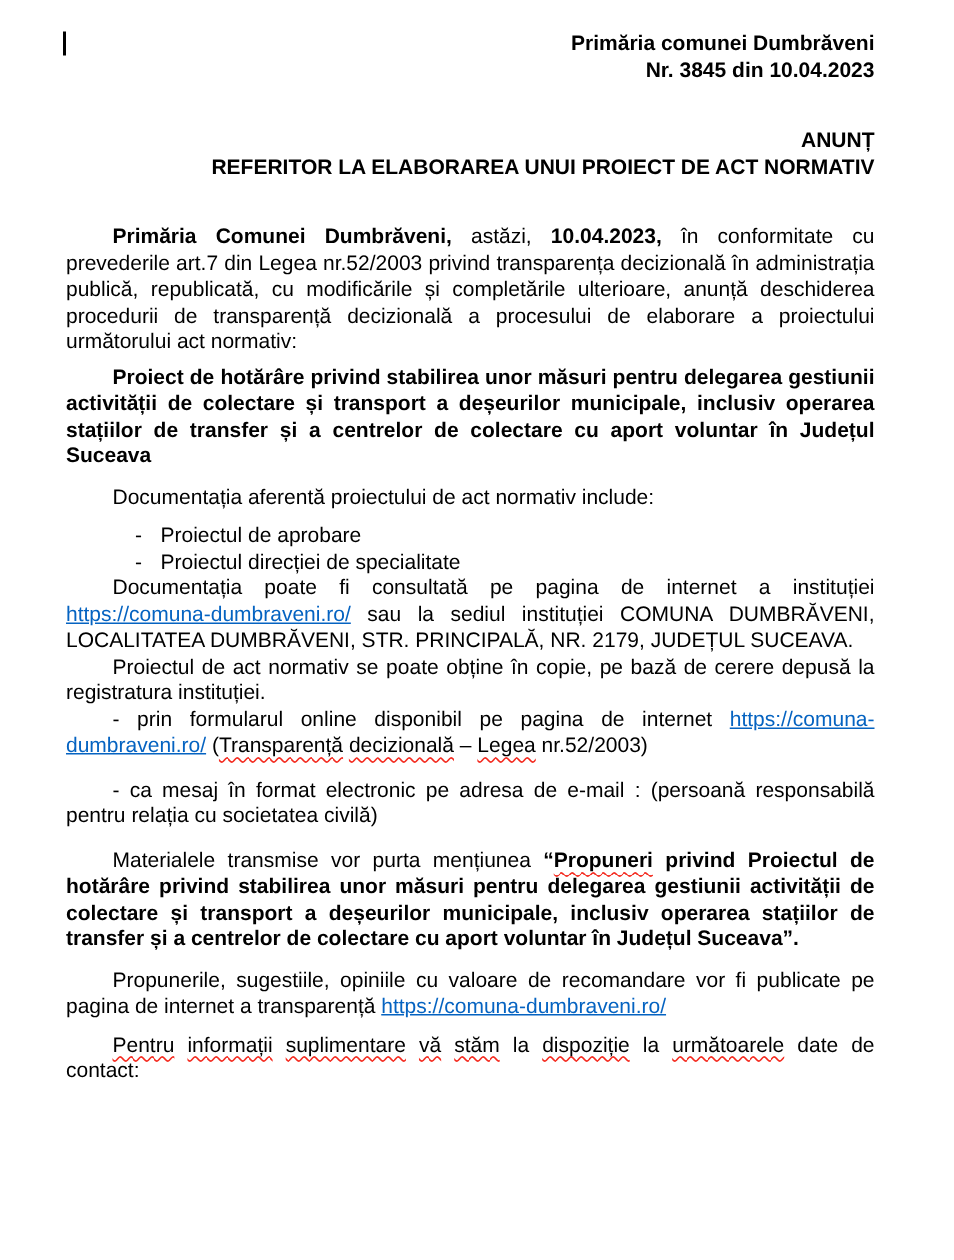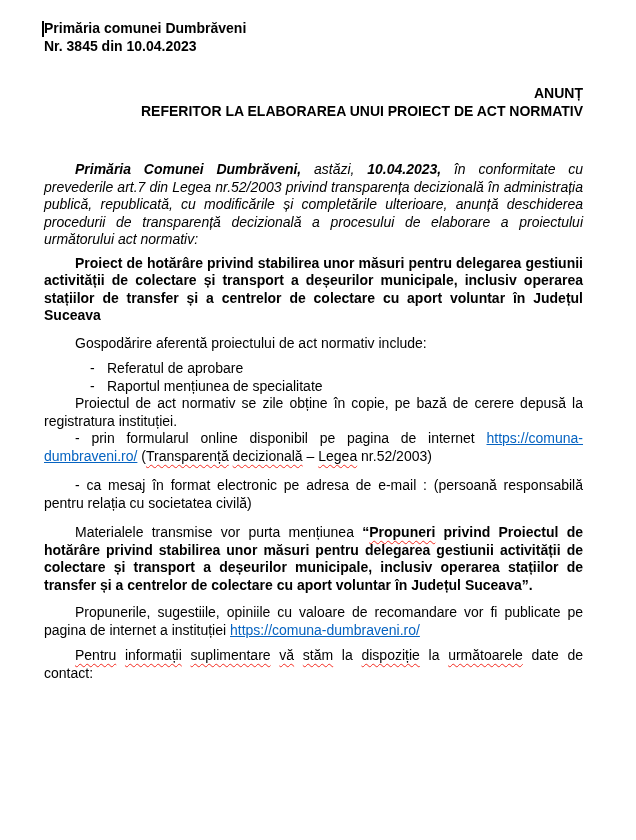--- a/index.html
+++ b/index.html
@@ -7,29 +7,29 @@
     width:636px;height:840px;overflow:hidden;background:#ffffff;
     font-family:"Liberation Sans","DejaVu Sans",sans-serif;
     font-size:14px;line-height:17.5px;color:#000;
     -webkit-font-smoothing:antialiased;
   }
   .page{position:relative;width:636px;height:840px;padding:20px 53px 0 44px;box-sizing:border-box;}
   .p{margin:0;text-align:justify;}
   .ind{text-indent:31px;}
   .b{font-weight:bold;}
   .center{text-align:right;font-weight:bold;}
-  .hdr{font-weight:bold;text-align:left;}
+  .hdr{font-weight:bold;text-align:right;}
   .cursor{position:absolute;left:42px;top:21px;width:1.5px;height:16px;background:#000;}
   .lnk{color:#0563C1;text-decoration:underline;cursor:pointer;}
   .sq-red{text-decoration:underline wavy #f42a1f 1px;text-underline-offset:3px;text-decoration-skip-ink:none;}
   .list{margin:0;}
   .li{margin-left:46px;text-align:left;}
   .dash{display:inline-block;width:17px;}
   .mt-title{margin-top:30px;}
-  .mt-intro{margin-top:41px;font-style:italic;}
+  .mt-intro{margin-top:29px;}
   .mt-6{margin-top:6px;}
   .mt-8{margin-top:8px;}
   .mt-10{margin-top:10px;}
   .mt-12{margin-top:12px;}
 </style>
 </head>
 <body>
 
 <div class="page">
 
@@ -42,35 +42,36 @@
 
   <div class="mt-title">
     <p class="p center">ANUNȚ</p>
     <p class="p center">REFERITOR LA ELABORAREA UNUI PROIECT DE ACT NORMATIV</p>
   </div>
 
   <p class="p ind mt-intro"><b class="b">Primăria Comunei Dumbrăveni,</b><span> astăzi, </span><b class="b">10.04.2023,</b><span> în conformitate cu prevederile art.7 din Legea nr.52/2003 privind transparența decizională în administrația publică, republicată, cu modificările și completările ulterioare, anunță deschiderea procedurii de transparență decizională a procesului de elaborare a proiectului următorului act normativ:</span></p>
 
   <p class="p ind b mt-6">Proiect de hotărâre privind stabilirea unor măsuri pentru delegarea gestiunii activității de colectare și transport a deșeurilor municipale, inclusiv operarea stațiilor de transfer și a centrelor de colectare cu aport voluntar în Județul Suceava</p>
 
-  <p class="p ind mt-10">Gospodărire aferentă proiectului de act normativ include:</p>
+  <p class="p ind mt-10">Documentația aferentă proiectului de act normativ include:</p>
 
   <div class="list mt-8">
-    <p class="p li"><span class="dash">-</span><span>Referatul de aprobare</span></p>
-    <p class="p li"><span class="dash">-</span><span>Raportul mențiunea de specialitate</span></p>
+    <p class="p li"><span class="dash">-</span><span>Proiectul de aprobare</span></p>
+    <p class="p li"><span class="dash">-</span><span>Proiectul direcției de specialitate</span></p>
   </div>
 
+  <p class="p ind"><span>Documentația poate fi consultată pe pagina de internet a instituției </span><a class="lnk">https://comuna-dumbraveni.ro/</a><span> sau la sediul instituției COMUNA DUMBRĂVENI, LOCALITATEA DUMBRĂVENI, STR. PRINCIPALĂ, NR. 2179, JUDEȚUL SUCEAVA.</span></p>
 
-  <p class="p ind">Proiectul de act normativ se zile obține în copie, pe bază de cerere depusă la registratura instituției.</p>
+  <p class="p ind">Proiectul de act normativ se poate obține în copie, pe bază de cerere depusă la registratura instituției.</p>
 
 
   <p class="p ind"><span>- prin formularul online disponibil pe pagina de internet  </span><a class="lnk">https://comuna-dumbraveni.ro/</a><span>  (</span><span class="sq-red">Transparență</span><span> </span><span class="sq-red">decizională</span><span> – </span><span class="sq-red">Legea</span><span> nr.52/2003)</span></p>
 
   <p class="p ind mt-12">- ca mesaj în format electronic pe adresa de e-mail : (persoană responsabilă pentru relația cu societatea civilă)</p>
 
 
   <p class="p ind mt-12"><span>Materialele transmise vor purta mențiunea </span><b class="b">“</b><b class="b sq-red">Propuneri</b><b class="b"> privind Proiectul de hotărâre privind stabilirea unor măsuri pentru delegarea gestiunii activității de colectare și transport a deșeurilor municipale, inclusiv operarea stațiilor de transfer și a centrelor de colectare cu aport voluntar în Județul Suceava”.</b></p>
 
-  <p class="p ind mt-10"><span>Propunerile, sugestiile, opiniile cu valoare de recomandare vor fi publicate pe pagina de internet a instituției </span><a class="lnk">https://comuna-dumbraveni.ro/</a></p>
+  <p class="p ind mt-10"><span>Propunerile, sugestiile, opiniile cu valoare de recomandare vor fi publicate pe pagina de internet a transparență </span><a class="lnk">https://comuna-dumbraveni.ro/</a></p>
 
   <p class="p ind mt-8"><span class="sq-red">Pentru</span><span> </span><span class="sq-red">informații</span><span> </span><span class="sq-red">suplimentare</span><span> </span><span class="sq-red">vă</span><span> </span><span class="sq-red">stăm</span><span> la </span><span class="sq-red">dispoziție</span><span> la </span><span class="sq-red">următoarele</span><span> date de contact: </span></p>
 
 </div>
 
 </body></html>

